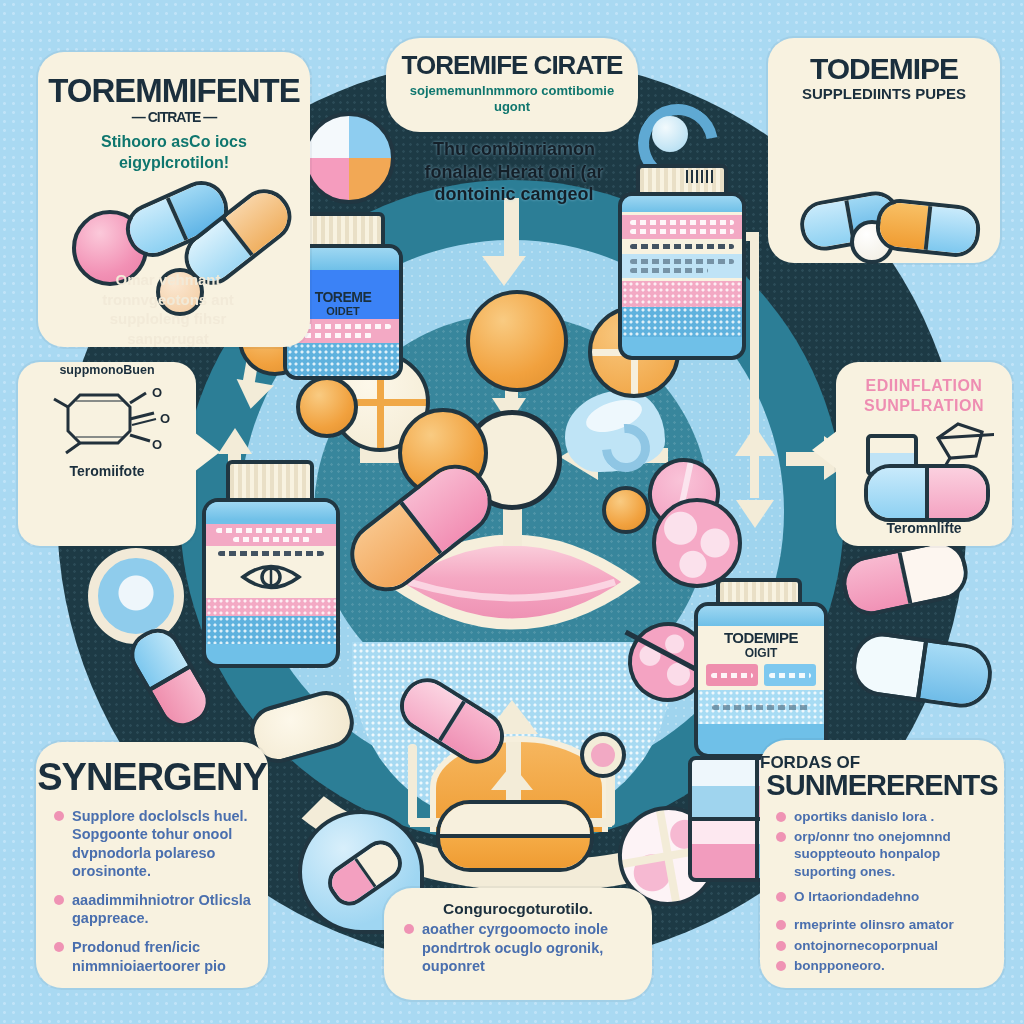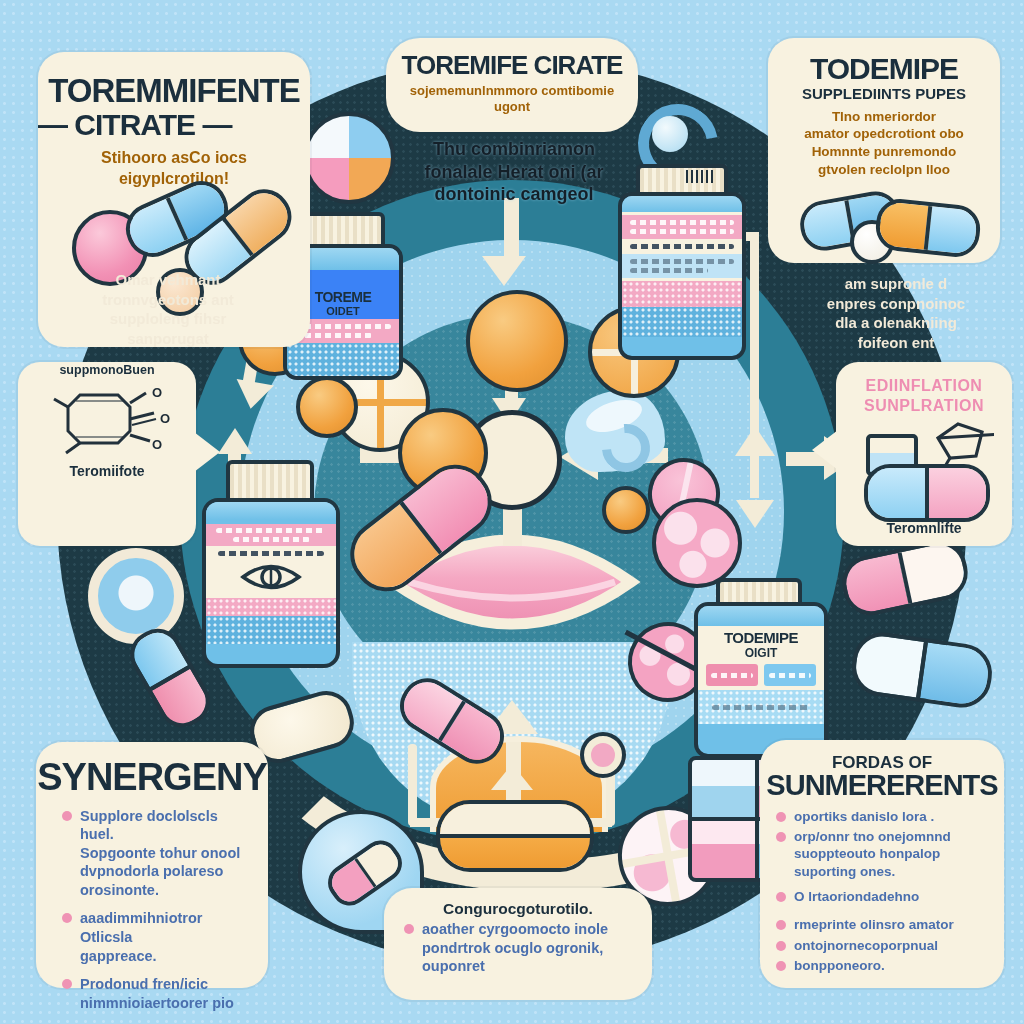--- a/index.html
+++ b/index.html
@@ -10,21 +10,21 @@
     background-size:9px 9px;}
   .abs{position:absolute;}
   .circle{border-radius:50%;}
   .dark{background-color:#1d3a45;background-image:radial-gradient(rgba(126,178,198,.14) 1px,transparent 1.6px);background-size:7px 7px;}
   .tealring{background:#2c7e96;}
   .band{background-color:#9fd4ee;background-image:radial-gradient(rgba(255,255,255,.25) 1px,transparent 1.5px);background-size:8px 8px;}
   .inner{background:#38869c;background-image:radial-gradient(rgba(255,255,255,.12) 1px,transparent 1.5px);background-size:7px 7px;}
   .cream{background:#f3ecd8;}
   .box{background:#f8f2e0;border-radius:26px;box-shadow:0 0 0 2px rgba(30,50,60,.06);}
   .ttl{color:#1b2f3d;font-weight:800;letter-spacing:-1px;line-height:1.02;}
-  .blue-t{color:#a16207;font-weight:700;}
+  .blue-t{color:#0f766e;font-weight:700;}
   .pink-t{color:#ee8db2;font-weight:800;letter-spacing:.5px;}
   .note{color:#f2ead8;font-weight:700;text-align:center;line-height:1.3;}
   .pre{white-space:pre-line;}
   .tri{width:0;height:0;}
   .orb{border-radius:50%;border:4px solid #213641;background:radial-gradient(circle at 35% 28%,#f9cb82,#f1a13e 62%,#df8e2d);}
   .cap{border:4px solid #213641;display:flex;overflow:hidden;}
   .cap>div{flex:1;}
   .dotband{background-image:radial-gradient(rgba(255,255,255,.8) 1.3px,transparent 1.8px);background-size:6px 6px;}
   .ribbed{background:repeating-linear-gradient(90deg,#e9dfc6 0 4px,#f8f2e0 4px 8px);border:4px solid #213641;border-radius:6px;}
   .sqw{height:5px;border-radius:3px;background:repeating-linear-gradient(90deg,rgba(255,255,255,.9) 0 6px,transparent 6px 10px);}
@@ -215,21 +215,21 @@
   </div>
   <div class="abs" style="left:688px;top:756px;width:130px;height:118px;border:4px solid #213641;border-radius:8px;display:grid;grid-template-columns:1fr 1fr;grid-template-rows:1fr 1fr;gap:4px;background:#213641;overflow:hidden;">
     <div style="background:linear-gradient(#eef7fc 45%,#9fd4ee 45%);"></div>
     <div style="background:linear-gradient(#fdf0f5 45%,#f4a9c6 45%);"></div>
     <div style="background:linear-gradient(#fde8f0 40%,#f29cbe 40%);"></div>
     <div style="background:linear-gradient(#e4f3fb 40%,#7ec8ef 40%);"></div>
   </div>
 
   <div class="abs box" style="left:38px;top:52px;width:272px;height:295px;">
     <div class="ttl" style="font-size:33px;text-align:center;margin-top:22px;">TOREMMIFENTE</div>
-    <div class="ttl" style="font-size:30px;margin-top:2px;">— CITRATE —</div>
+    <div class="ttl" style="font-size:14px;text-align:center;margin-top:2px;">— CITRATE —</div>
     <div class="blue-t pre" style="font-size:16px;text-align:center;margin-top:8px;line-height:1.3;">Stihooro asCo iocs
 eigyplcrotilon!</div>
     <div class="abs orb" style="left:34px;top:158px;width:68px;height:68px;background:radial-gradient(circle at 35% 28%,#fbc9da,#f291b5 62%,#e97da4);"></div>
     <div class="abs cap" style="left:86px;top:140px;width:98px;height:46px;border-radius:26px;transform:rotate(-24deg);">
       <div style="background:linear-gradient(#c8eafb,#8ed1f2);"></div>
         <div style="background:linear-gradient(#9fd8f4,#5fb4e6);border-left:4px solid #213641;"></div>
     </div>
     <div class="abs cap" style="left:140px;top:158px;width:112px;height:46px;border-radius:26px;transform:rotate(-38deg);">
       <div style="background:linear-gradient(#d9f1fc,#9fd8f4);"></div>
         <div style="background:linear-gradient(#f8d3a4,#f0b061);border-left:4px solid #213641;"></div>
@@ -242,43 +242,35 @@
     <div class="blue-t pre" style="font-size:13px;text-align:center;margin-top:4px;line-height:1.25;">sojememunlnmmoro comtibomie
 ugont</div>
   </div>
   <div class="abs pre" style="left:364px;top:138px;width:300px;text-align:center;font-size:18px;font-weight:800;color:#141f28;line-height:1.25;text-shadow:0 0 3px rgba(160,210,235,.65);">Thu combinriamon
 fonalale Herat oni (ar
 dontoinic camgeol</div>
 
   <div class="abs box" style="left:768px;top:38px;width:232px;height:225px;">
     <div class="ttl" style="font-size:30px;text-align:center;margin-top:16px;">TODEMIPE</div>
     <div class="ttl" style="font-size:15px;text-align:center;margin-top:1px;letter-spacing:0;">SUPPLEDIINTS PUPES</div>
-    <div class="blue-t pre" style="font-size:13.5px;text-align:center;margin-top:7px;line-height:1.3;">Tlno nmeriordor
-amator opedcrotiont obo
-Homnnte punremondo
-gtvolen reclolpn lloo</div>
     <div class="abs cap" style="left:32px;top:158px;width:92px;height:42px;border-radius:24px;transform:rotate(-10deg);">
       <div style="background:linear-gradient(#c8eafb,#8ed1f2);"></div>
         <div style="background:linear-gradient(#9fd8f4,#5fb4e6);border-left:4px solid #213641;"></div>
     </div>
     <div class="abs orb" style="left:82px;top:182px;width:36px;height:36px;background:radial-gradient(circle at 35% 28%,#ffffff,#f0ece0);"></div>
     <div class="abs cap" style="left:108px;top:164px;width:96px;height:44px;border-radius:24px;transform:rotate(6deg);">
       <div style="background:linear-gradient(#f8c065,#f09c32);"></div>
         <div style="background:linear-gradient(#c8eafb,#7ec8ef);border-left:4px solid #213641;"></div>
     </div>
   </div>
 
   <div class="abs note pre" style="left:84px;top:270px;width:168px;font-size:15px;">Omar vehmant
 tronnvgeotons ant
 supploleng fihsr
 sanporugat</div>
-  <div class="abs note pre" style="left:800px;top:274px;width:192px;font-size:15px;">am supronle d
-enpres conpnoinoc
-dla a olenakniing
-foifeon ent</div>
 
   <div class="abs box" style="left:18px;top:362px;width:178px;height:184px;border-radius:22px;">
     <div class="pre" style="font-size:12.5px;font-weight:800;color:#1b2f3d;text-align:center;margin-top:1px;">suppmonoBuen</div>
     <svg width="150" height="84" viewBox="0 0 150 84" style="display:block;margin:2px auto 0;">
       <path d="M48 16 L86 16 L98 28 L98 52 L86 64 L48 64 L36 52 L36 28 Z" fill="none" stroke="#22313c" stroke-width="3"></path>
       <path d="M44 22 L92 22 M44 58 L92 58" fill="none" stroke="#22313c" stroke-width="1.6" opacity="0.7"></path>
       <line x1="98" y1="24" x2="114" y2="14" stroke="#22313c" stroke-width="3"></line>
       <line x1="98" y1="40" x2="122" y2="34" stroke="#22313c" stroke-width="3"></line>
       <line x1="100" y1="46" x2="124" y2="40" stroke="#22313c" stroke-width="2"></line>
       <line x1="98" y1="56" x2="118" y2="62" stroke="#22313c" stroke-width="3"></line>
@@ -304,21 +296,21 @@
     <div class="abs cap" style="left:28px;top:102px;width:118px;height:50px;border-radius:26px;">
       <div style="background:linear-gradient(#c8eafb,#8ed1f2);"></div>
         <div style="background:linear-gradient(#fbd0df,#f4a3c2);border-left:4px solid #213641;"></div>
     </div>
     <div style="position:absolute;left:0;right:0;bottom:10px;font-size:14px;font-weight:800;color:#1b2f3d;text-align:center;">Teromnlifte</div>
   </div>
   <div class="abs tri" style="left:812px;top:430px;border-top:20px solid transparent;border-bottom:20px solid transparent;border-right:26px solid #f8f2e0;"></div>
 
   <div class="abs box" style="left:36px;top:742px;width:232px;height:246px;padding:0;">
     <div class="ttl" style="font-size:38px;text-align:center;margin-top:16px;">SYNERGENY</div>
-    <div style="padding:10px 14px 0 26px;">
+    <div style="padding:10px 14px 0 18px;">
       <div class="bullet-row">
           <div class="bdot"></div>
           <div class="btxt pre">Supplore doclolscls huel.
 Sopgoonte tohur onool
 dvpnodorla polareso
 orosinonte.</div>
         </div>
       <div class="bullet-row">
           <div class="bdot"></div>
           <div class="btxt pre">aaadimmihniotror Otlicsla
@@ -336,21 +328,21 @@
     <div style="font-size:15.5px;font-weight:800;color:#1b2f3d;text-align:center;margin-top:12px;">Congurocgoturotilo.</div>
     <div class="bullet-row" style="padding:2px 16px 0 20px;">
         <div class="bdot"></div>
         <div class="btxt pre">aoather cyrgoomocto inole
 pondrtrok ocuglo ogronik,
 ouponret</div>
       </div>
   </div>
 
   <div class="abs box" style="left:760px;top:740px;width:244px;height:248px;">
-    <div class="ttl" style="font-size:17px;text-align:center;margin-top:14px;letter-spacing:0;">FORDAS OF</div>
+    <div class="ttl" style="font-size:17px;margin-top:14px;letter-spacing:0;">FORDAS OF</div>
     <div class="ttl" style="font-size:29px;text-align:center;margin-top:0;">SUNMERERENTS</div>
     <div style="padding:7px 10px 0 16px;">
       <div class="bullet-row" style="margin-bottom:3px;">
           <div class="bdot"></div>
           <div class="btxt pre" style="font-size:13.5px;">oportiks danislo lora .</div>
         </div>
       <div class="bullet-row" style="margin-bottom:8px;">
           <div class="bdot"></div>
           <div class="btxt pre" style="font-size:13.5px;">orp/onnr tno onejomnnd
 suoppteouto honpalop

